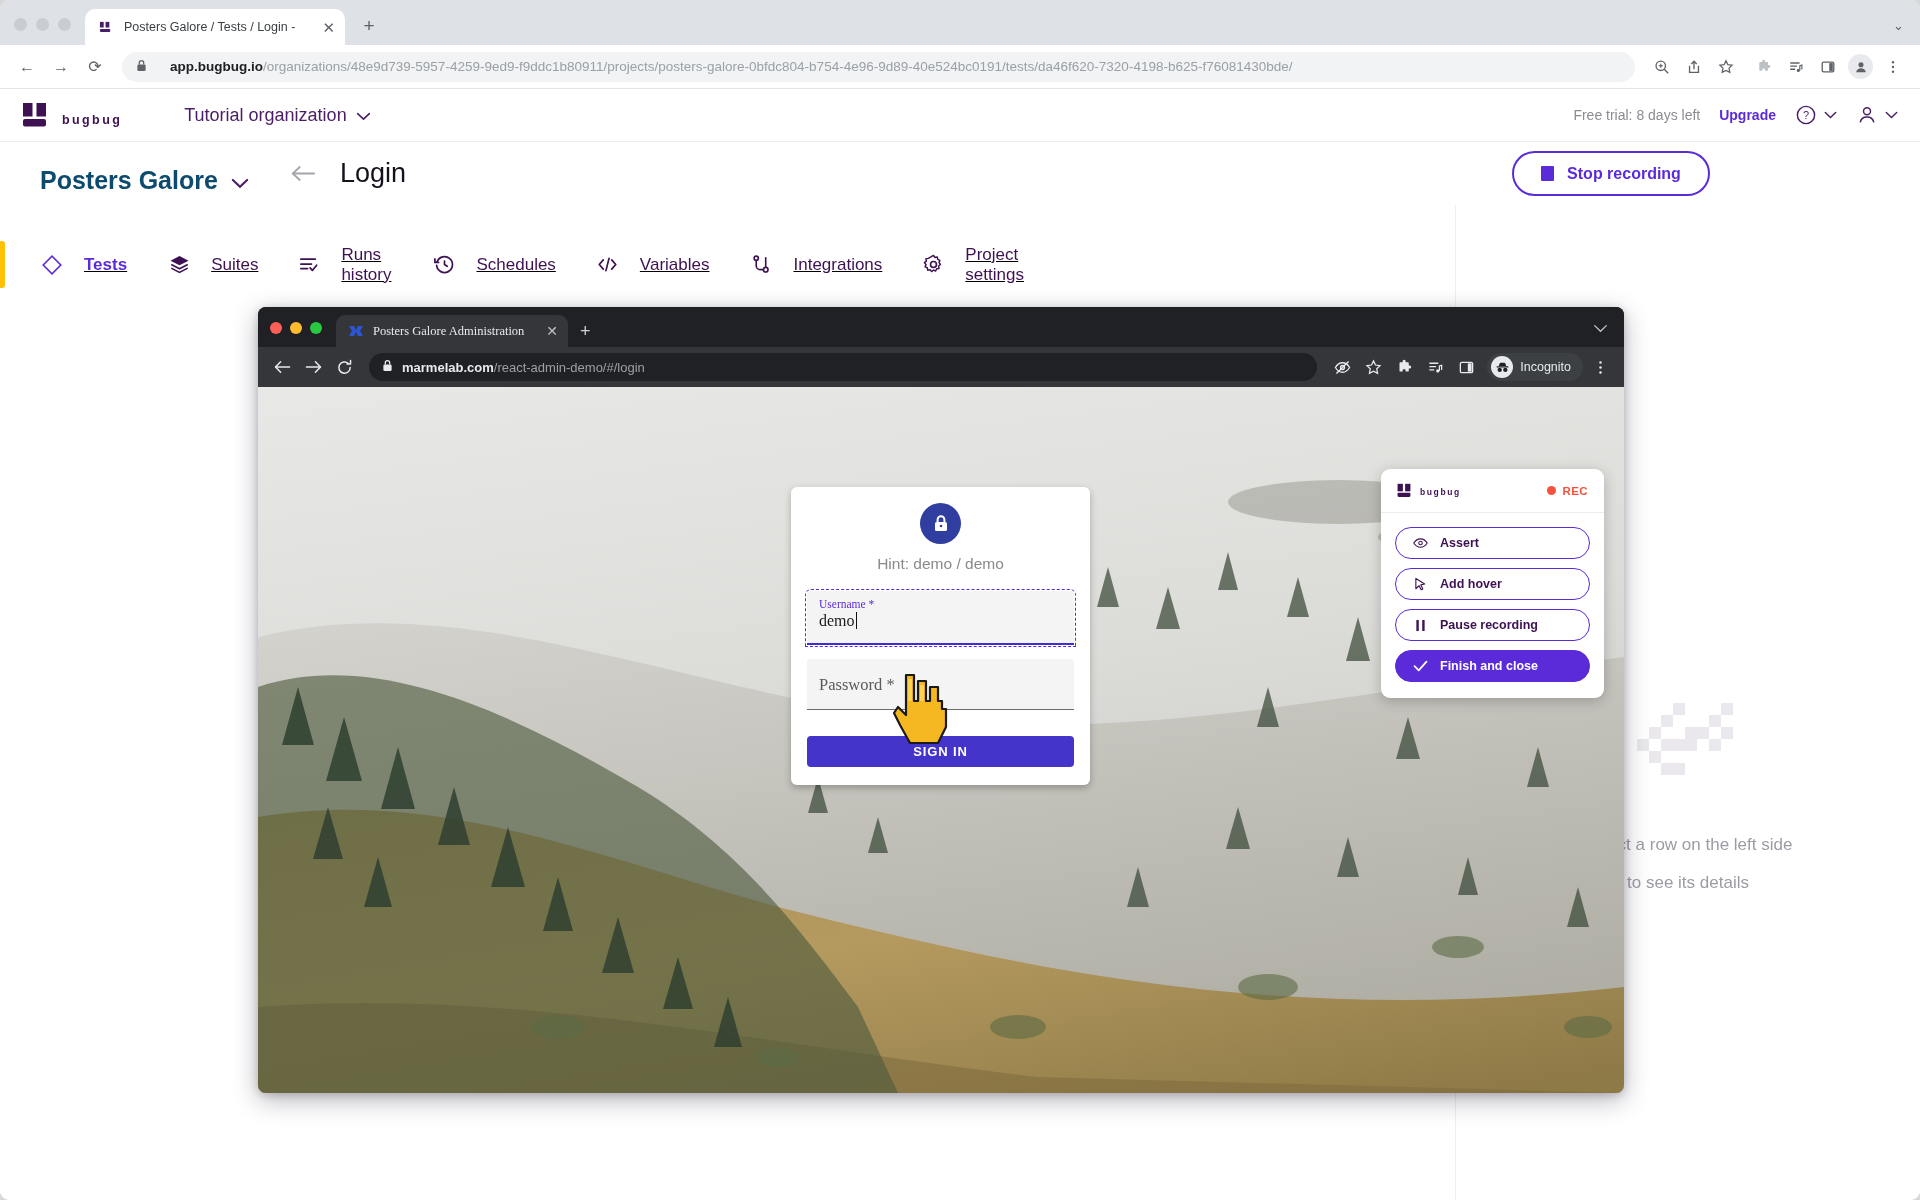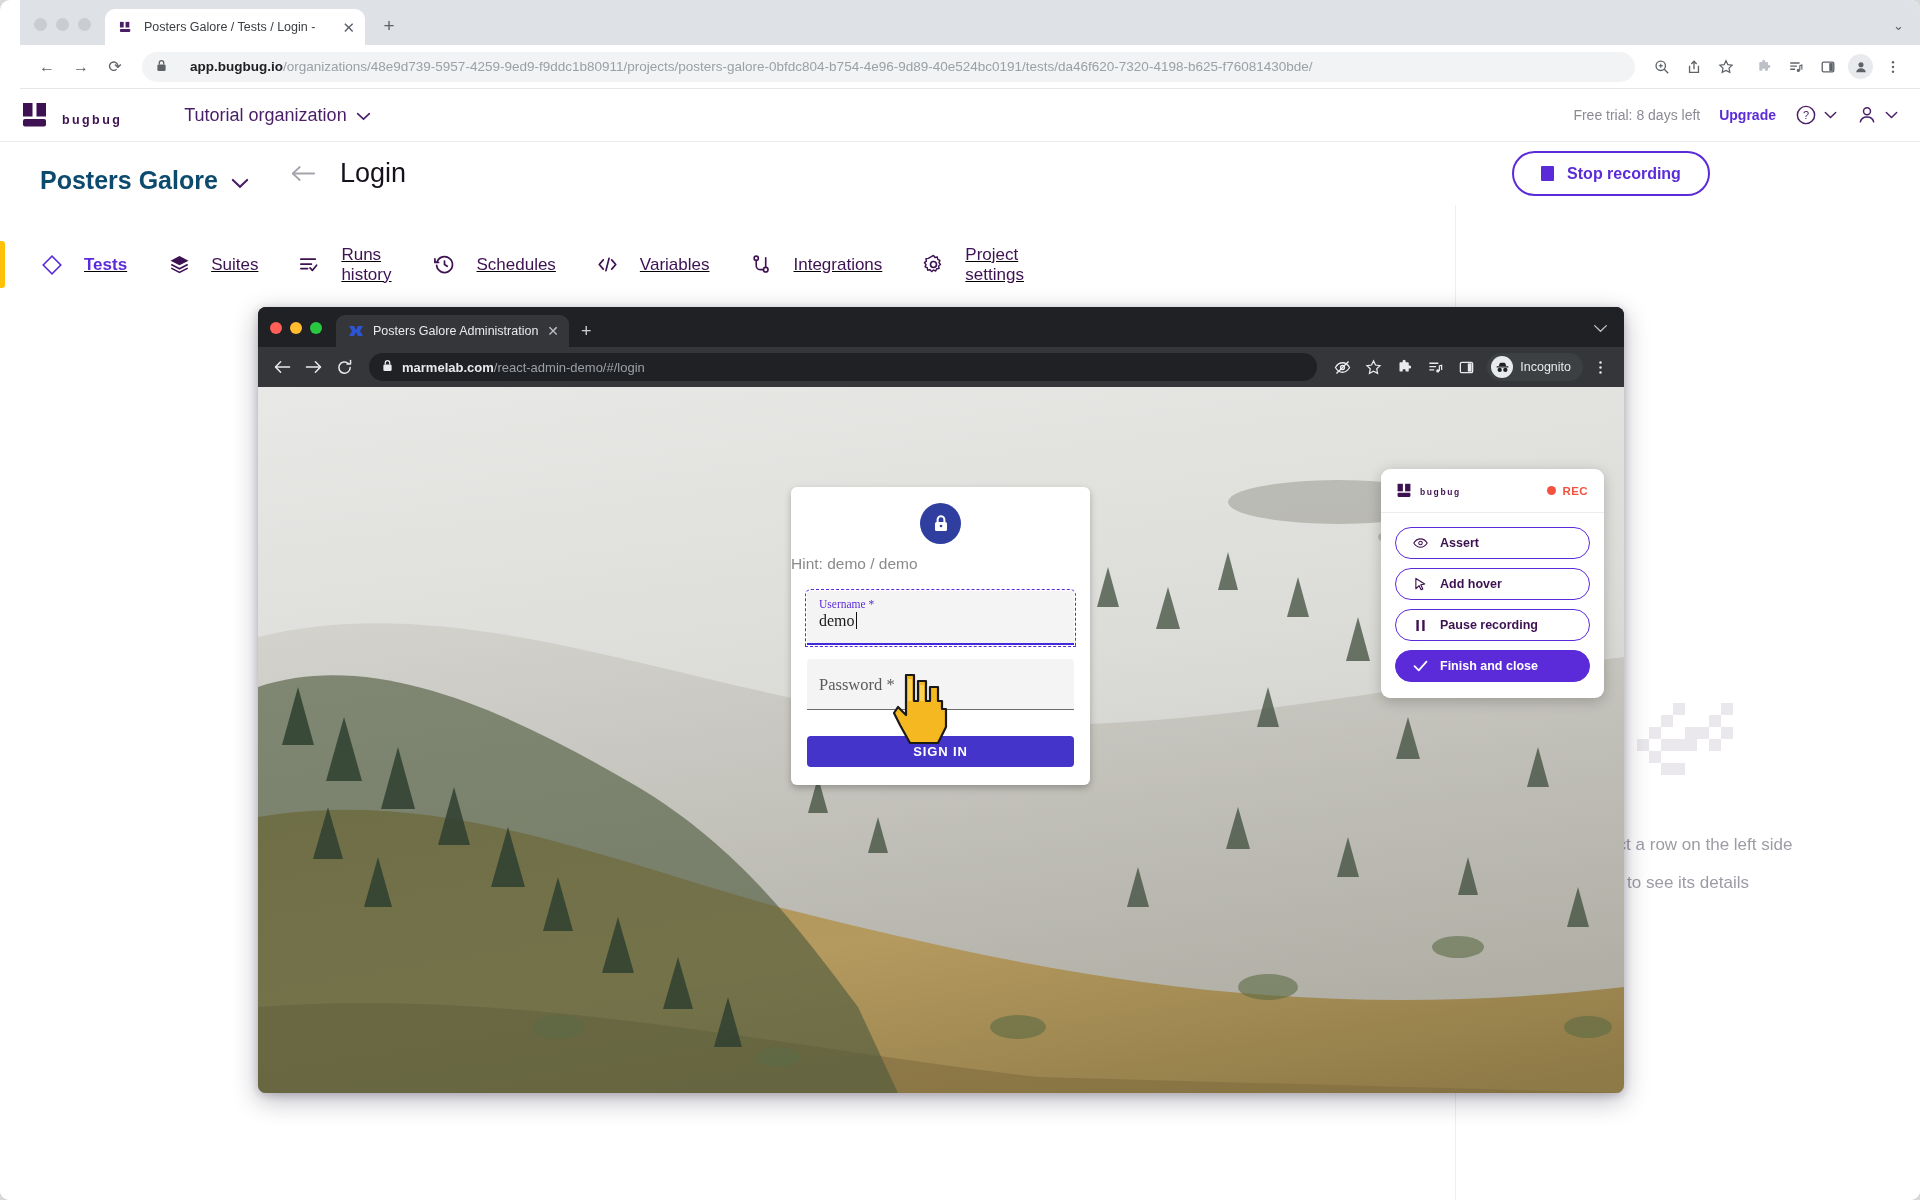--- a/index.html
+++ b/index.html
@@ -5,21 +5,21 @@
   * { box-sizing: border-box; margin: 0; padding: 0; }
   html, body {
     width: 1920px; height: 1200px;
     font-family: "Liberation Sans", sans-serif;
     background: #d8d8d8; overflow: hidden;
   }
 
   
   .chrome-window {
     position: absolute; left: 0; top: 0; width: 1920px; height: 1200px;
-    background: #ffffff; border-radius: 10px; overflow: hidden; padding-left: 20px;
+    background: #ffffff; border-radius: 10px; overflow: hidden;
   }
   .chrome-tabstrip {
     position: relative; height: 45px; background: #dee1e6;
     display: flex; align-items: flex-end; padding-left: 14px;
   }
   .traffic-lights { display: flex; gap: 9px; padding-bottom: 14px; margin-right: 14px; }
   .tl { width: 13px; height: 13px; border-radius: 50%; background: #c9ccd0; }
   .chrome-tab {
     height: 36px; min-width: 260px; background: #fff;
     border-radius: 10px 10px 0 0; display: flex; align-items: center;
@@ -142,21 +142,21 @@
   .ib-tabstrip {
     height: 40px; background: #202124; display: flex; align-items: flex-end; padding-left: 12px;
   }
   .ib-tl { display: flex; gap: 8px; padding-bottom: 13px; margin-right: 14px; }
   .ib-dot { width: 12px; height: 12px; border-radius: 50%; }
   .ib-tab {
     height: 32px; min-width: 232px; background: #35363a; border-radius: 9px 9px 0 0;
     display: flex; align-items: center; gap: 9px; padding: 0 10px 0 12px;
   }
   .ib-favicon { width: 16px; height: 16px; }
-  .ib-tab-title { font-size: 12.5px; color: #e8eaed; white-space: nowrap; }
+  .ib-tab-title { font-size: 12.5px; color: #e8eaed; white-space: nowrap; font-family: Liberation Serif, serif; }
   .ib-tab-close { margin-left: auto; color: #bdc1c6; font-size: 14px; line-height: 1; }
   .ib-newtab { margin-left: 12px; margin-bottom: 5px; color: #cdd0d4; font-size: 18px; }
   .ib-chev { margin-left: auto; margin-right: 16px; margin-bottom: 10px; color: #bdc1c6; }
 
   .ib-toolbar {
     height: 40px; background: #35363a; display: flex; align-items: center;
     padding: 0 10px; gap: 3px;
   }
   .ib-nav { width: 28px; height: 28px; display: flex; align-items: center; justify-content: center; color: #e8eaed; }
   .ib-omni {
@@ -184,21 +184,21 @@
   .login-card {
     position: absolute; left: 533px; top: 100px; width: 299px;
     background: #fff; border-radius: 6px; overflow: hidden;
     box-shadow: 0 3px 7px rgba(0,0,0,.25); padding: 16px 0 0 0; z-index: 4;
   }
   .lock-wrap { display: flex; justify-content: center; margin-bottom: 11px; }
   .lock-circle {
     width: 41px; height: 41px; border-radius: 50%; background: #303f9f;
     display: flex; align-items: center; justify-content: center;
   }
-  .hint { font-size: 15.5px; color: #8a8a8a; margin-bottom: 18px; }
+  .hint { text-align: center; font-size: 15.5px; color: #8a8a8a; margin-bottom: 18px; }
   .field-wrap { padding: 0 16px; }
   .field {
     background: #f4f4f4; border-radius: 4px 4px 0 0; padding: 7px 12px 6px;
     position: relative; min-height: 54px; font-family: Liberation Serif, serif;
   }
   .field.focused {
     outline: 1.6px dashed #5b2bd9; outline-offset: 1px;
     border-bottom: 2px solid #3f2bd9;
   }
   .field.blank { border-bottom: 1.4px solid #6b6b6b; display: flex; align-items: center; min-height: 51px;}

